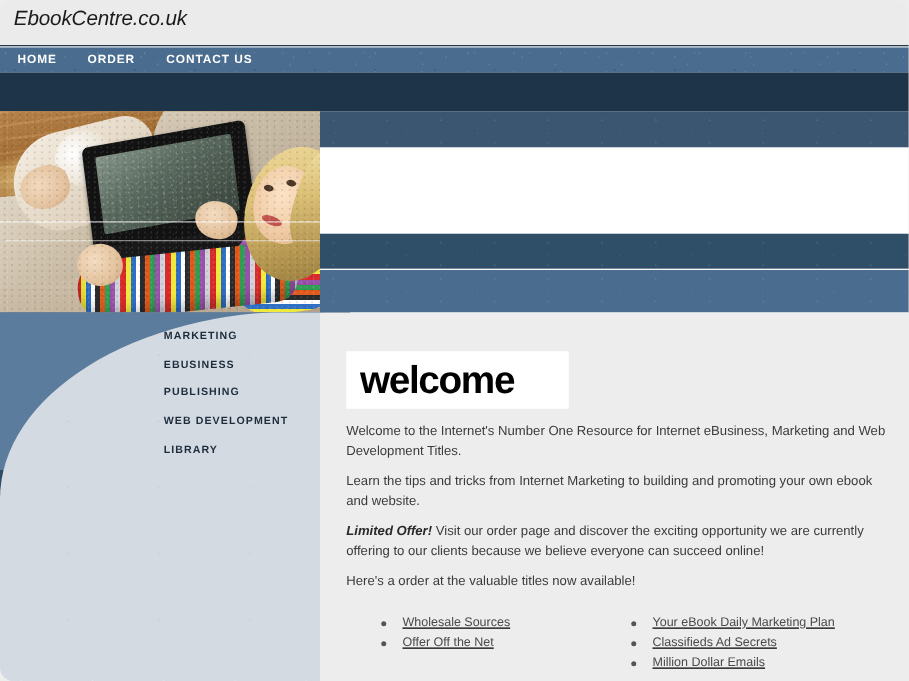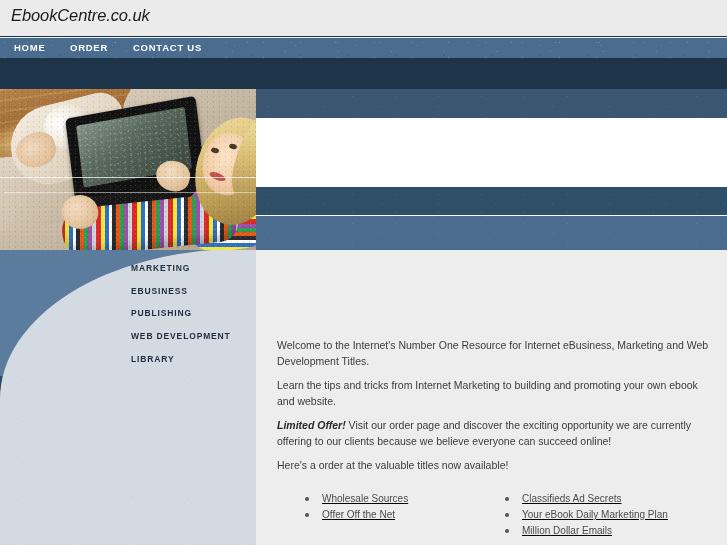--- a/index.html
+++ b/index.html
@@ -2,21 +2,21 @@
 <html><head>
 <meta charset="utf-8">
 <style>
   * { margin:0; padding:0; box-sizing:border-box; }
   html, body {
     width:727px; height:545px;
     overflow:hidden;
     background:#ededed;
     font-family:"Liberation Sans", sans-serif;
   }
-  #page { position:relative; width:727px; height:545px; overflow:hidden; }
+  #page { position:relative; width:727px; height:545px; overflow:hidden;border-radius:11px; }
 
   
   .header {
     position:absolute; left:0; top:0; width:727px; height:37px;
     background:#ebebeb;
     border-bottom:1px solid #20384d;
   }
   .logo {
     position:absolute; left:11px; top:6px;
     font-size:16.5px;
@@ -433,34 +433,37 @@
         <li class="side-item s0">MARKETING</li>
         <li class="side-item s1">EBUSINESS</li>
         <li class="side-item s2">PUBLISHING</li>
         <li class="side-item s3">WEB DEVELOPMENT</li>
         <li class="side-item s4">LIBRARY</li>
       </ul>
     </div>
 
     <div class="content">
 
+      <div class="welcome-box">
+        <div class="welcome-text">welcome</div>
+      </div>
 
       <p class="para p0">Welcome to the Internet's Number One Resource for Internet eBusiness, Marketing and Web Development Titles.</p>
       <p class="para p2"><b>Limited Offer!</b> <span>Visit our order page and discover the exciting opportunity we are currently offering to our clients because we believe everyone can succeed online!</span></p>
       <p class="para p1">Learn the tips and tricks from Internet Marketing to building and promoting your own ebook and website.</p>
       <p class="para p3">Here's a order at the valuable titles now available!</p>
 
       <div class="bullets">
         <ul class="bcol left">
           <li class="bitem"><span class="bdot"></span><span>Wholesale Sources</span></li>
           <li class="bitem"><span class="bdot"></span><span>Offer Off the Net</span></li>
         </ul>
         <ul class="bcol right">
+          <li class="bitem"><span class="bdot"></span><span>Your eBook Daily Marketing Plan</span></li>
           <li class="bitem"><span class="bdot"></span><span>Classifieds Ad Secrets</span></li>
-          <li class="bitem"><span class="bdot"></span><span>Your eBook Daily Marketing Plan</span></li>
           <li class="bitem"><span class="bdot"></span><span>Million Dollar Emails</span></li>
         </ul>
       </div>
 
     </div>
   </div>
 
 </div>
 
 </body></html>

